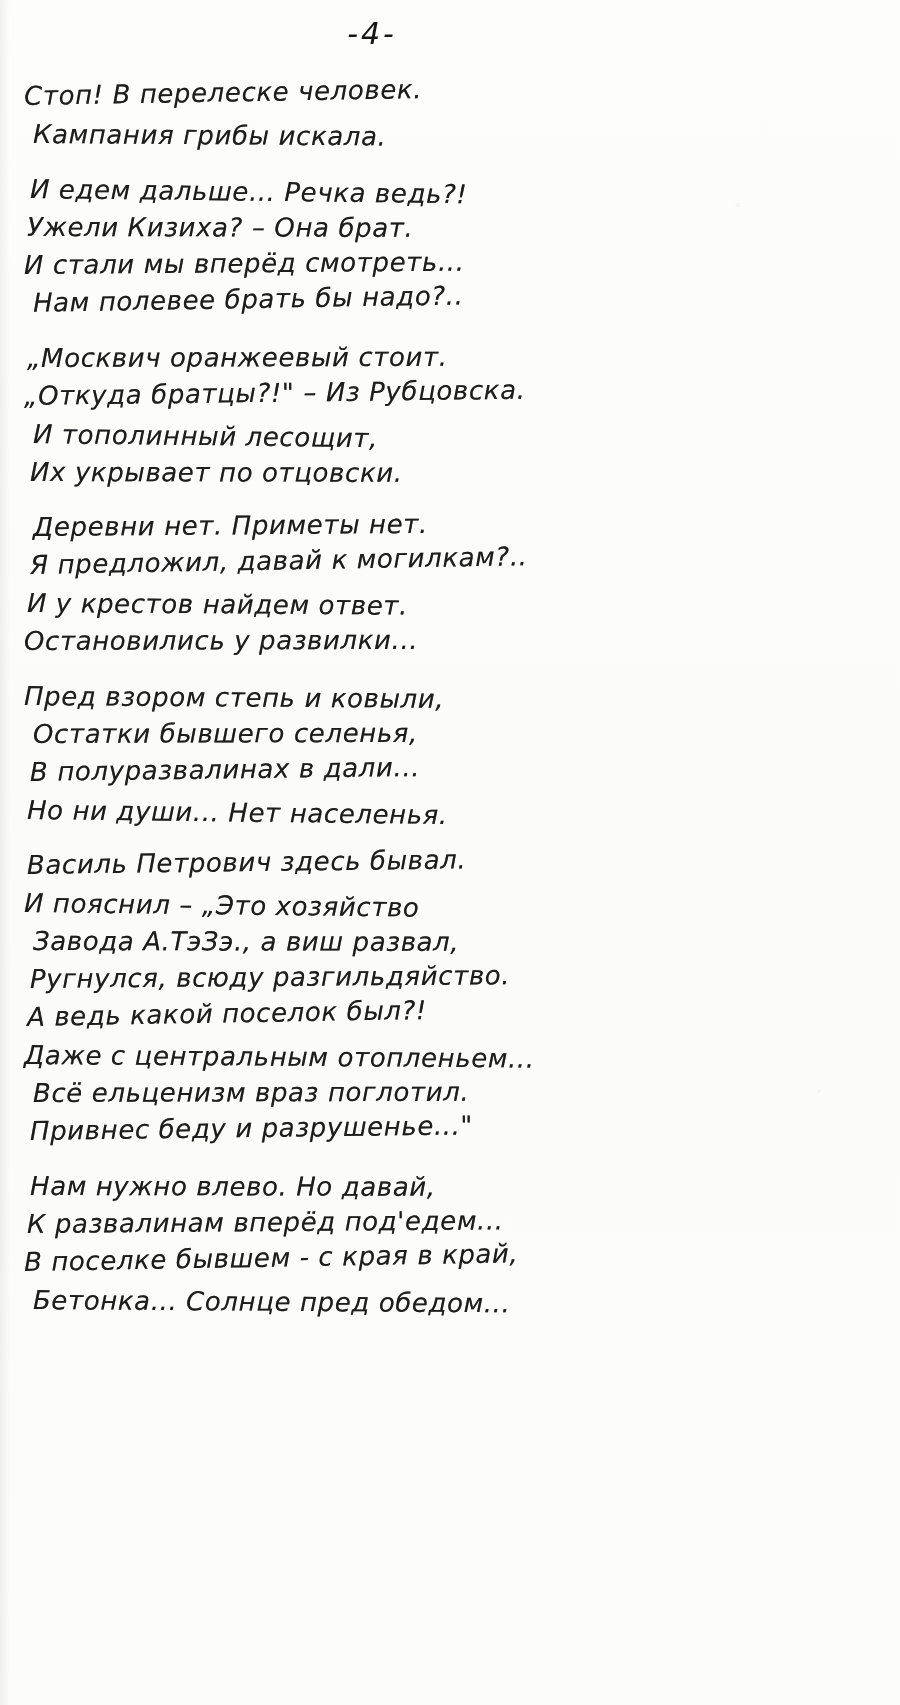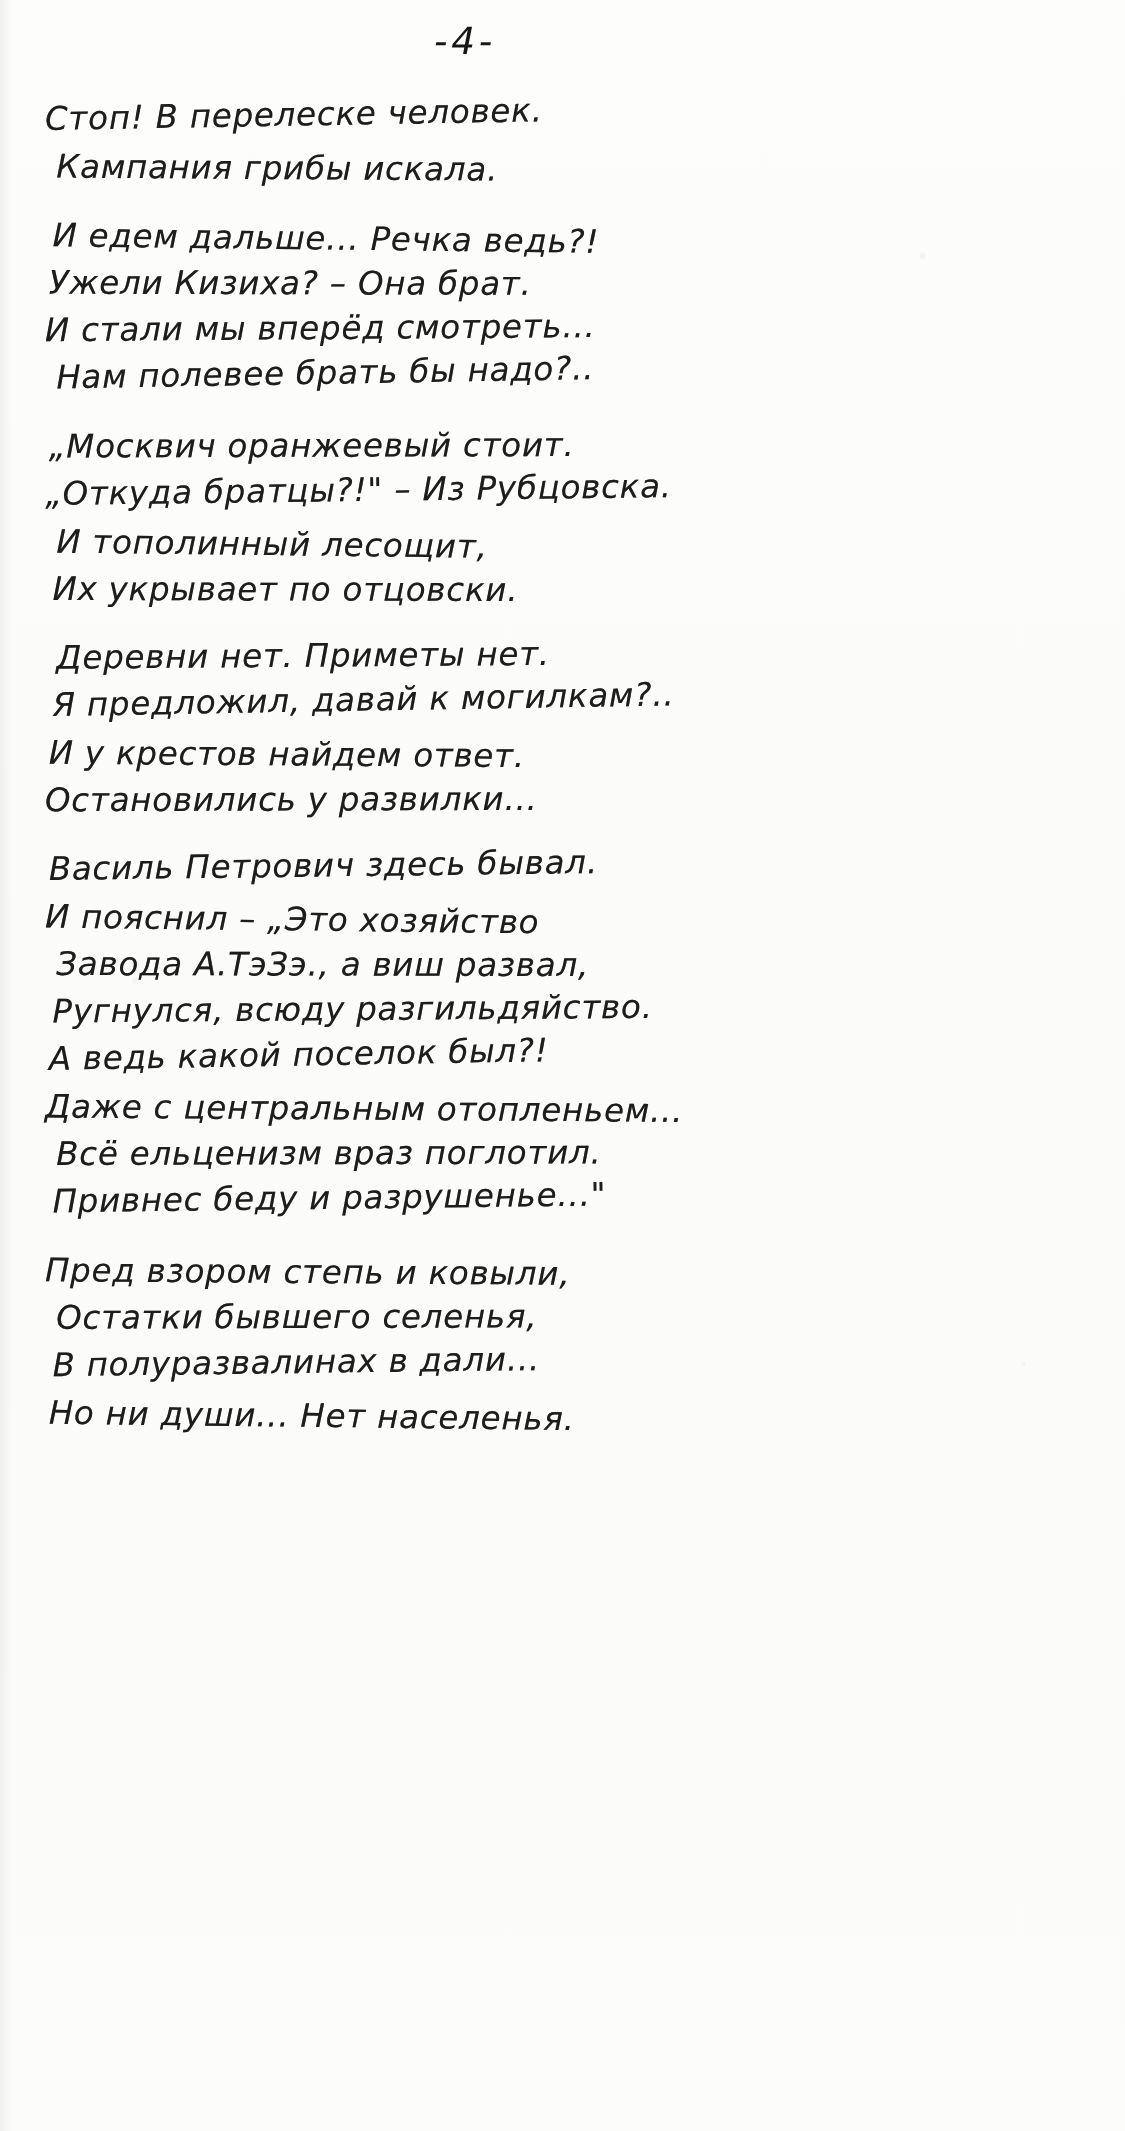--- a/index.html
+++ b/index.html
@@ -28,21 +28,21 @@
   }
   .page-number {
     padding-top: 16px;
     text-align: center;
     font-size: 30px;
     letter-spacing: 3px;
     transform: translateX(-78px);
     color: #161616;
   }
   .poem {
-    padding: 26px 20px 0 36px;
+    padding: 26px 20px 0 24px;
   }
   .stanza {
     margin-bottom: 17px;
   }
   .line {
     font-size: 26px;
     line-height: 38px;
     white-space: nowrap;
     letter-spacing: 0.6px;
     transform-origin: left center;
@@ -81,29 +81,35 @@
         <div class="line" style="transform: rotate(0.68deg); padding-left: 9px;">И тополинный лесощит,</div>
         <div class="line" style="transform: rotate(0.12deg); padding-left: 6px;">Их укрывает по отцовски.</div>
       </div>
       <div class="stanza">
         <div class="line" style="transform: rotate(-0.44deg); padding-left: 9px;">Деревни нет.  Приметы нет.</div>
         <div class="line" style="transform: rotate(-1deg); padding-left: 6px;">Я предложил, давай к могилкам?..</div>
         <div class="line" style="transform: rotate(0.4deg); padding-left: 3px;">И у крестов найдем ответ.</div>
         <div class="line" style="transform: rotate(-0.16deg); padding-left: 0px;">Остановились у развилки...</div>
       </div>
       <div class="stanza">
+        <div class="line" style="transform: rotate(0.4deg); padding-left: 0px;">Пред взором степь и ковыли,</div>
+        <div class="line" style="transform: rotate(-0.16deg); padding-left: 9px;">Остатки бывшего селенья,</div>
+        <div class="line" style="transform: rotate(-0.72deg); padding-left: 6px;">В полуразвалинах в дали...</div>
+        <div class="line" style="transform: rotate(0.68deg); padding-left: 3px;">Но ни души...  Нет населенья.</div>
+      </div>
+      <div class="stanza">
         <div class="line" style="transform: rotate(-0.72deg); padding-left: 3px;">Василь Петрович здесь бывал.</div>
         <div class="line" style="transform: rotate(0.68deg); padding-left: 0px;">И пояснил – „Это хозяйство</div>
         <div class="line" style="transform: rotate(0.12deg); padding-left: 9px;">Завода А.ТэЗэ., а виш развал,</div>
         <div class="line" style="transform: rotate(-0.44deg); padding-left: 6px;">Ругнулся, всюду разгильдяйство.</div>
         <div class="line" style="transform: rotate(-1deg); padding-left: 3px;">А ведь какой поселок был?!</div>
         <div class="line" style="transform: rotate(0.4deg); padding-left: 0px;">Даже с центральным отопленьем...</div>
         <div class="line" style="transform: rotate(-0.16deg); padding-left: 9px;">Всё ельценизм враз поглотил.</div>
         <div class="line" style="transform: rotate(-0.72deg); padding-left: 6px;">Привнес беду и разрушенье..."</div>
       </div>
       <div class="stanza">
-        <div class="line" style="transform: rotate(0.4deg); padding-left: 0px;">Пред взором степь и ковыли,</div>
-        <div class="line" style="transform: rotate(-0.16deg); padding-left: 9px;">Остатки бывшего селенья,</div>
-        <div class="line" style="transform: rotate(-0.72deg); padding-left: 6px;">В полуразвалинах в дали...</div>
-        <div class="line" style="transform: rotate(0.68deg); padding-left: 3px;">Но ни души...  Нет населенья.</div>
+        <div class="line" style="transform: rotate(0.12deg); padding-left: 6px;">Нам нужно влево.  Но давай,</div>
+        <div class="line" style="transform: rotate(-0.44deg); padding-left: 3px;">К развалинам вперёд под'едем...</div>
+        <div class="line" style="transform: rotate(-1deg); padding-left: 0px;">В поселке бывшем - с края в край,</div>
+        <div class="line" style="transform: rotate(0.4deg); padding-left: 9px;">Бетонка...   Солнце пред обедом...</div>
       </div>
     </div>
 </div>
 
 </body></html>

